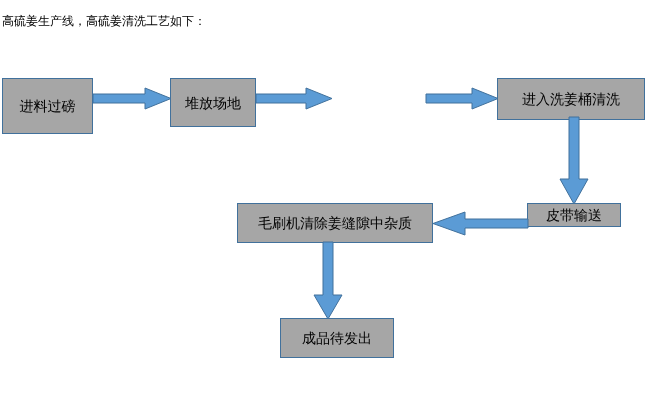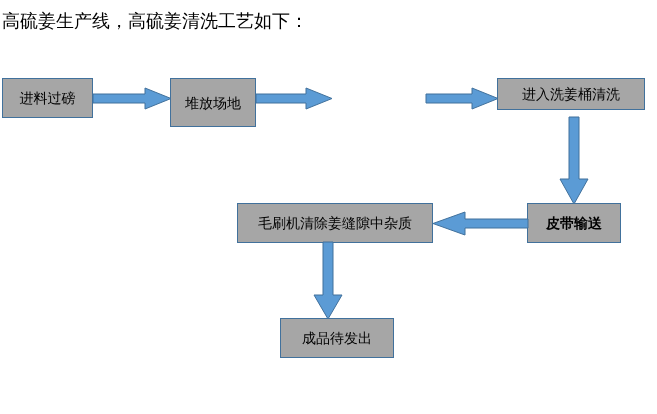--- a/index.html
+++ b/index.html
@@ -14,21 +14,21 @@
     position: relative;
     width: 657px;
     height: 414px;
     background: #ffffff;
     overflow: hidden;
   }
   .title {
     position: absolute;
     left: 2px;
     top: 12px;
-    font-size: 18px;
+    font-size: 12px;
     line-height: 18px;
     color: #000000;
     white-space: nowrap;
     letter-spacing: 0px;
   }
   .node {
     position: absolute;
     box-sizing: border-box;
     background: #a6a6a6;
     border: 1px solid #41719c;
@@ -49,34 +49,34 @@
     overflow: visible;
   }
 </style>
 </head>
 <body>
 
 <div id="canvas">
 
   <div class="title">高硫姜生产线，高硫姜清洗工艺如下：</div>
 
-  <div class="node" style="left:2px;  top:78px;  width:91px;  height:40px;">
+  <div class="node" style="left:2px;  top:78px;  width:91px;  height:56px;">
     <span>进料过磅</span>
   </div>
 
   <div class="node" style="left:170px; top:78px;  width:86px;  height:49px;">
     <span>堆放场地</span>
   </div>
 
 
-  <div class="node" style="left:497px; top:78px;  width:148px; height:32px;">
+  <div class="node" style="left:497px; top:78px;  width:148px; height:42px;">
     <span>进入洗姜桶清洗</span>
   </div>
 
-  <div class="node" style="left:527px; top:203px; width:94px;  height:40px;font-weight:bold;">
+  <div class="node" style="left:527px; top:203px; width:94px;  height:24px;">
     <span>皮带输送</span>
   </div>
 
   <div class="node" style="left:280px; top:318px; width:114px; height:40px;">
     <span>成品待发出</span>
   </div>
 
   <div class="node" style="left:237px; top:203px; width:196px; height:40px;">
     <span>毛刷机清除姜缝隙中杂质</span>
   </div>

